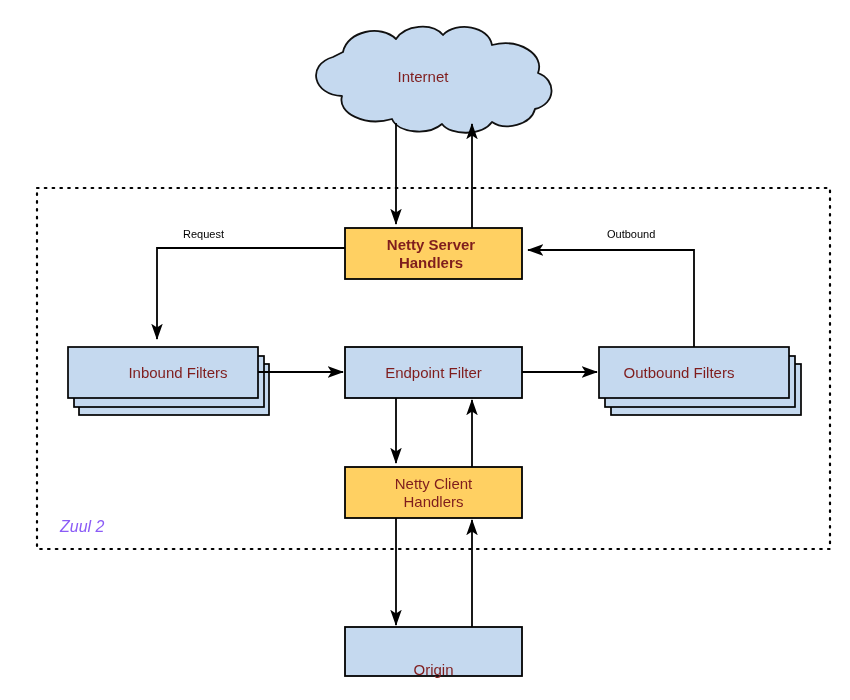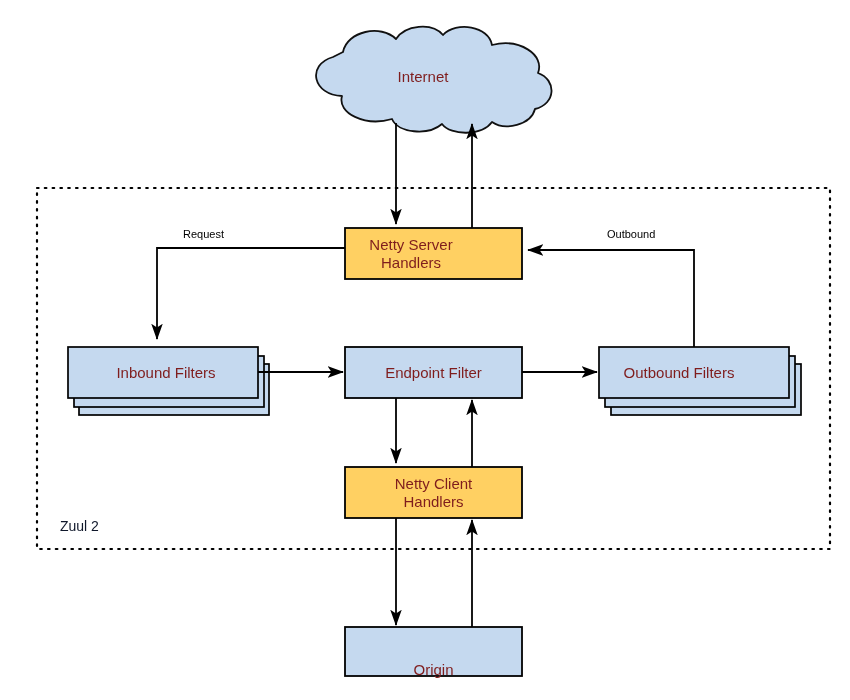--- a/index.html
+++ b/index.html
@@ -39,23 +39,24 @@
     white-space: pre-line;
   }
   .edge-label {
     position: absolute;
     font-size: 11px;
     color: #000000;
     white-space: nowrap;
   }
   .zone-label {
     position: absolute;
-    font-size: 14px;
-    color: #0f172a;
+    font-size: 16px;
+    color: #8b5cf6;
     white-space: nowrap;
+    font-style: italic;
   }
 </style>
 </head>
 <body>
 
 <div id="canvas">
 
   <svg class="layer" viewBox="0 0 850 700">
     <defs>
       <marker id="arrow" markerWidth="10" markerHeight="10" refX="8.5" refY="3.2" orient="auto" markerUnits="strokeWidth">
@@ -112,24 +113,24 @@
     <rect x="345" y="467" width="177" height="51" fill="#ffd062" stroke="#000000" stroke-width="1.8"></rect>
 
     <line x1="396" y1="518" x2="396" y2="625" stroke="#000000" stroke-width="1.8" marker-end="url(#arrow)"></line>
     <line x1="472" y1="627" x2="472" y2="520" stroke="#000000" stroke-width="1.8" marker-end="url(#arrow)"></line>
 
     <rect x="345" y="627" width="177" height="49" fill="#c5d9ef" stroke="#000000" stroke-width="1.8"></rect>
   </svg>
 
   <div class="node-text" style="left:343px; top:62px; width:160px; height:30px;">Internet</div>
 
-  <div class="node-text" style="left:326px; top:228px; width:170px; height:51px;">Netty Server
+  <div class="node-text" style="left:346px; top:228px; width:170px; height:51px;font-weight:bold;">Netty Server
 Handlers</div>
 
-  <div class="node-text" style="left:56px; top:347px; width:220px; height:51px;">Inbound Filters</div>
+  <div class="node-text" style="left:68px; top:347px; width:220px; height:51px;">Inbound Filters</div>
 
   <div class="node-text" style="left:345px; top:347px; width:177px; height:51px;">Endpoint Filter</div>
 
   <div class="node-text" style="left:599px; top:347px; width:160px; height:51px;">Outbound Filters</div>
 
   <div class="node-text" style="left:345px; top:467px; width:177px; height:51px;">Netty Client
 Handlers</div>
 
   <div class="node-text" style="left:345px; top:645px; width:177px; height:49px;">Origin</div>
 

